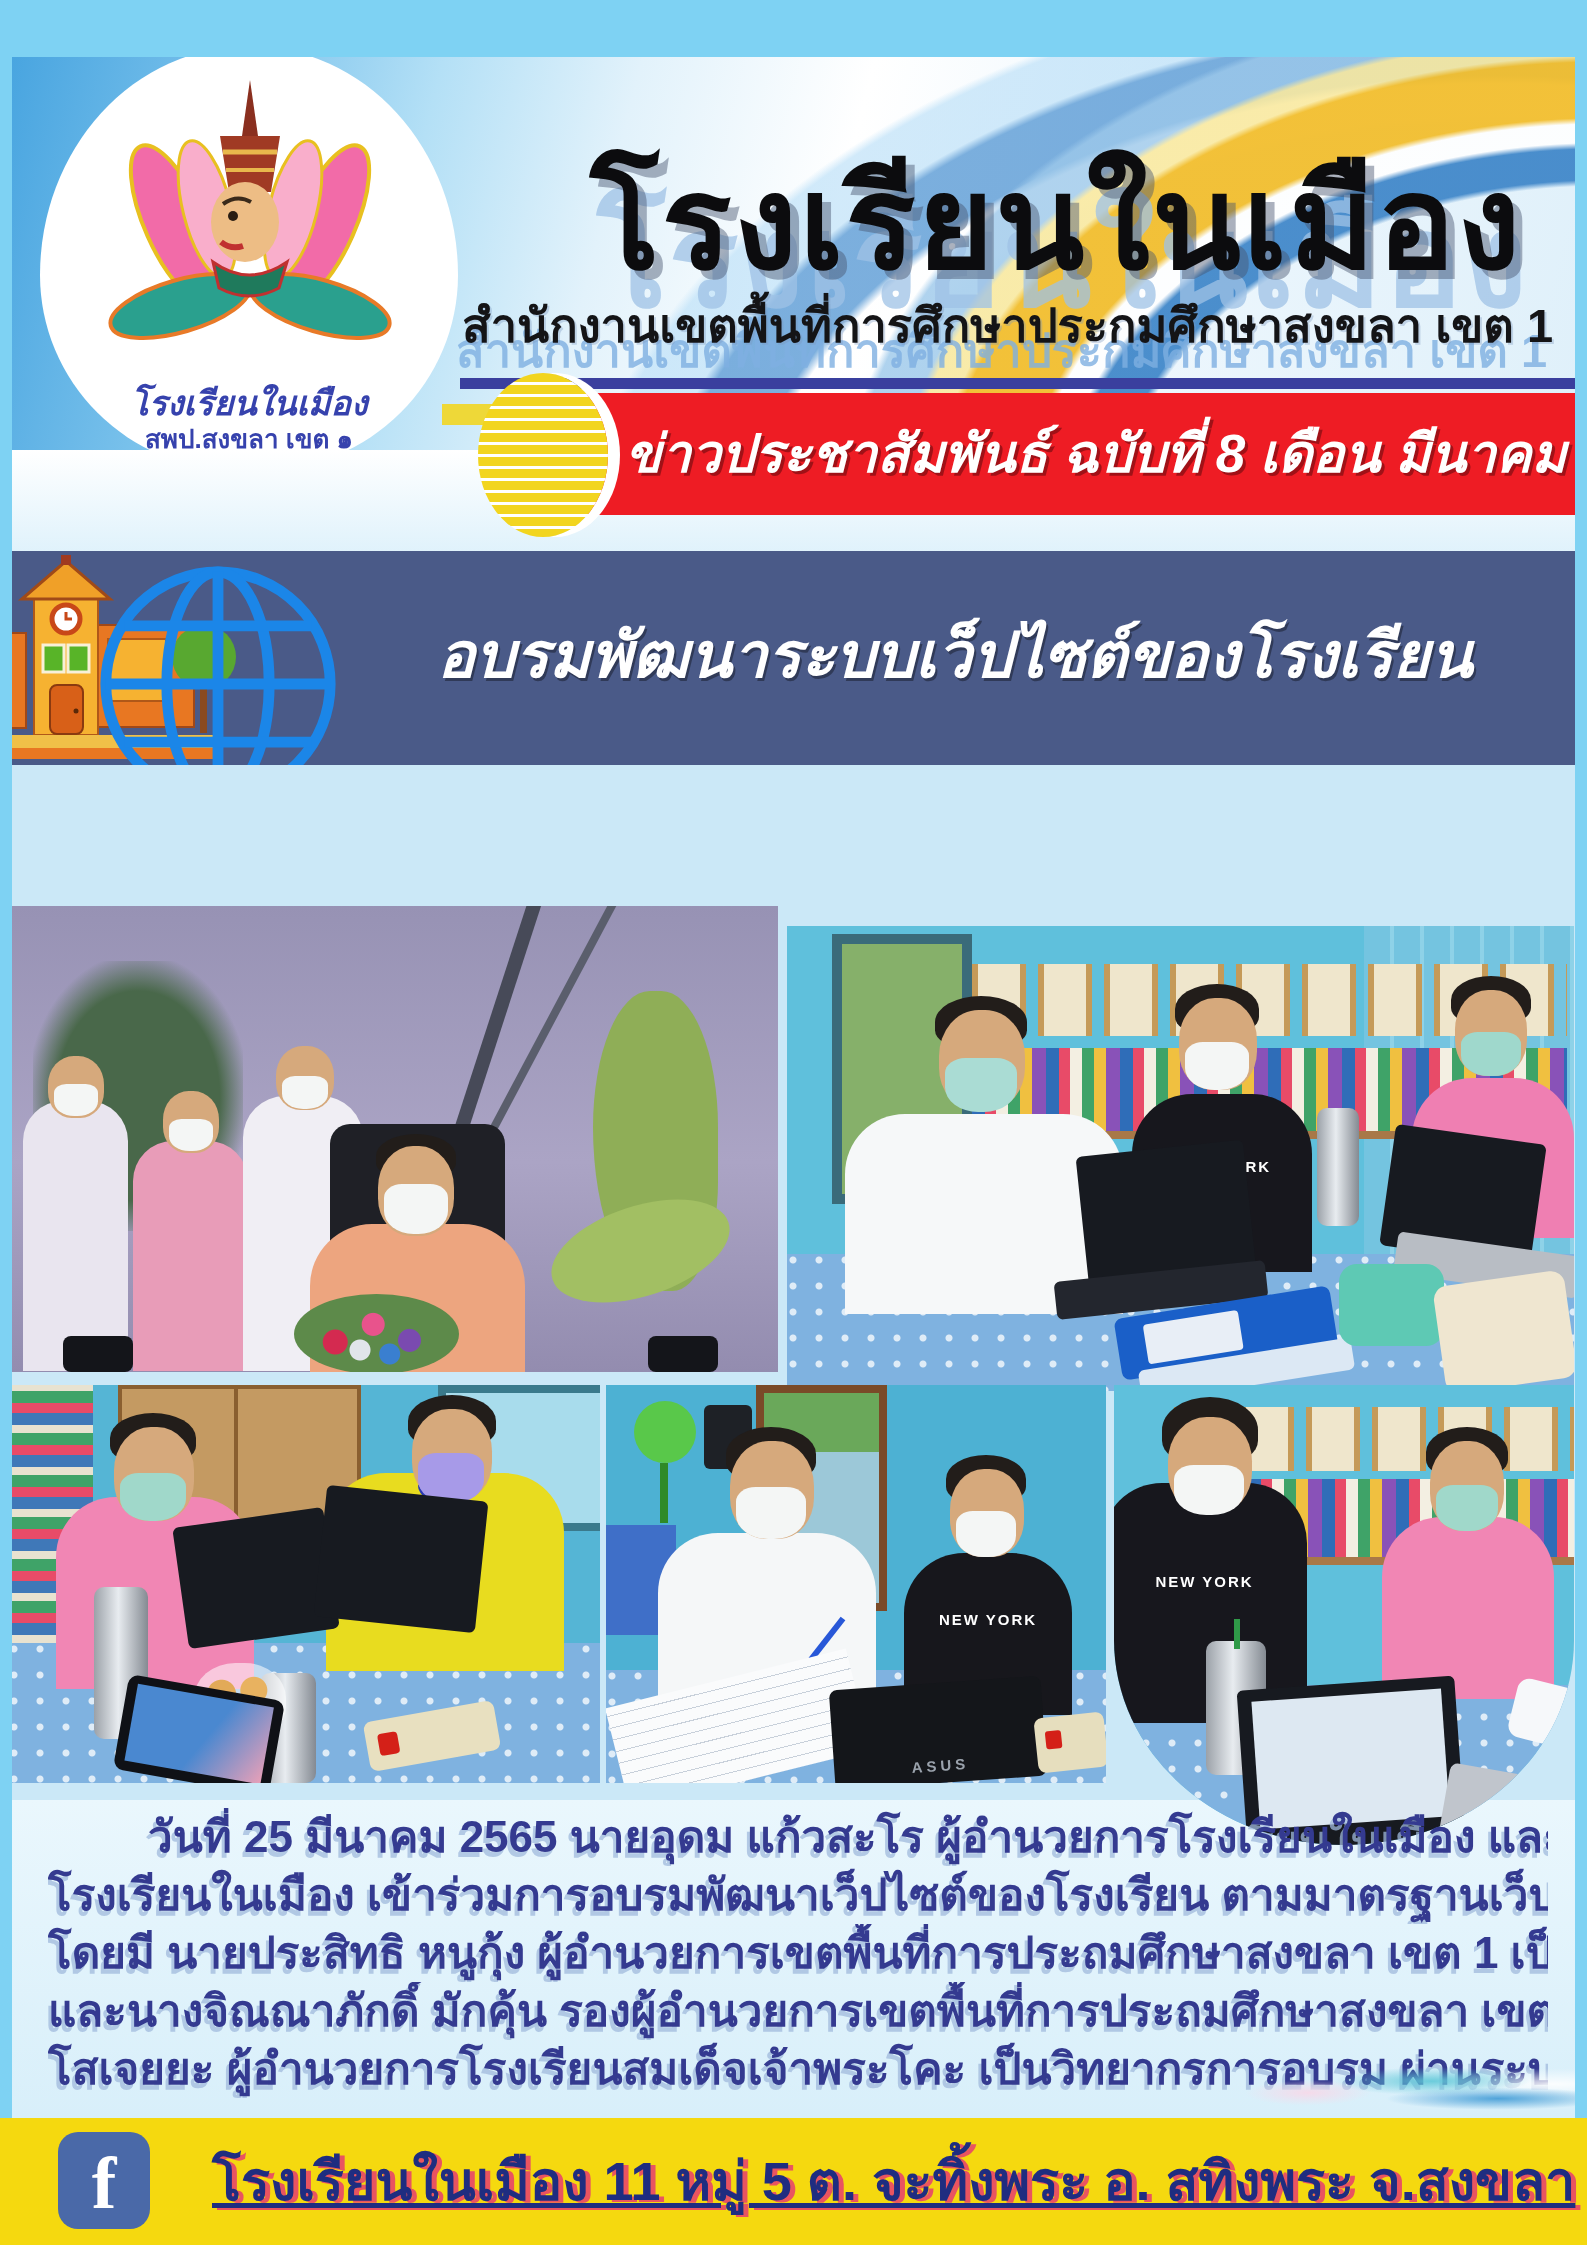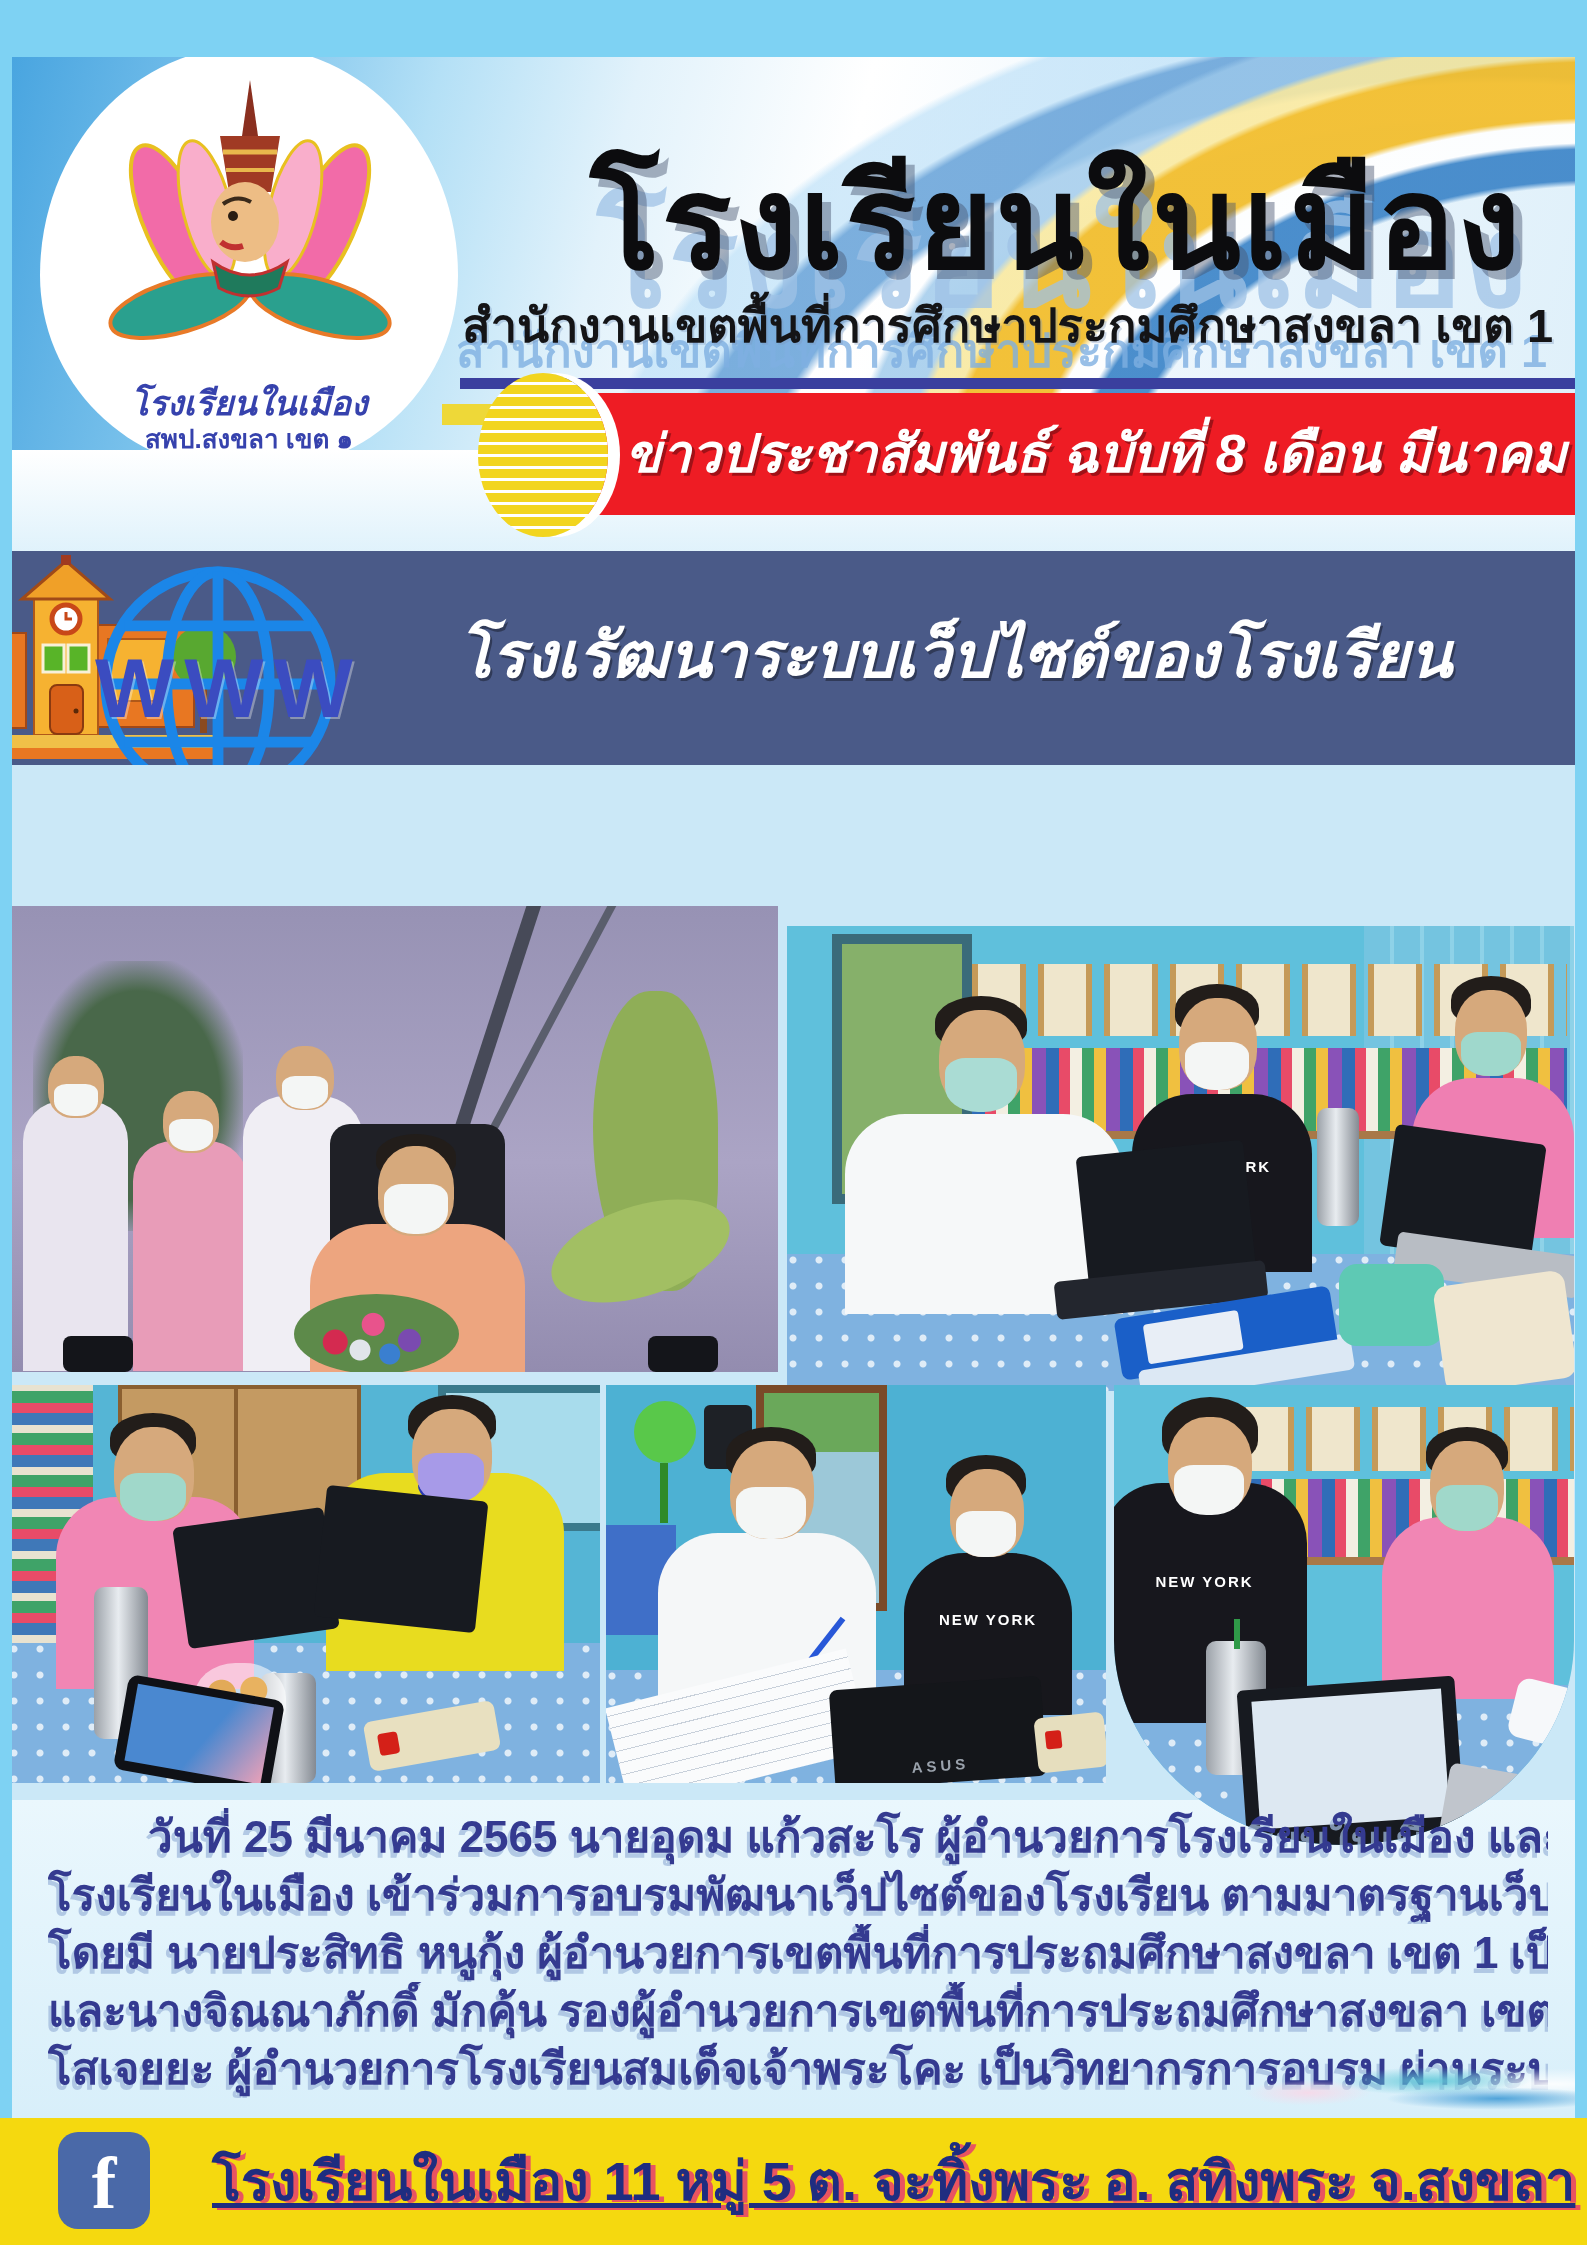--- a/index.html
+++ b/index.html
@@ -161,22 +161,21 @@
   <svg class="a globe-wrap" viewBox="0 0 250 250">
     <g fill="none" stroke="#1b86e8" stroke-width="11">
       <circle cx="125" cy="125" r="114"></circle>
       <ellipse cx="125" cy="125" rx="52" ry="114"></ellipse>
       <line x1="125" y1="11" x2="125" y2="239"></line>
       <line x1="30" y1="66" x2="220" y2="66"></line>
       <line x1="11" y1="125" x2="239" y2="125"></line>
       <line x1="30" y1="184" x2="220" y2="184"></line>
     </g>
   </svg>
-  <div class="a www-label">WWW</div>
-  <div class="a banner-title nowrap">โรงเรัฒนาระบบเว็ปไซต์ของโรงเรียน</div>
+  <div class="a banner-title nowrap">อบรมพัฒนาระบบเว็ปไซต์ของโรงเรียน</div>
 
   <div class="a zone-photos"></div>
   <div class="a zone-text"></div>
 
   <div class="a photo" style="left:8px;top:906px;width:770px;height:466px;background:linear-gradient(#9792b4,#aba4c5 55%,#938caf);">
     <div class="a" style="left:25px;top:55px;width:210px;height:270px;background:radial-gradient(ellipse,#49684a 55%,rgba(73,104,74,0) 75%);"></div>
     <div class="a" style="left:470px;top:-60px;width:14px;height:420px;background:#474a58;transform:rotate(18deg);"></div>
     <div class="a" style="left:520px;top:-40px;width:8px;height:380px;background:#5a5e6c;transform:rotate(28deg);"></div>
     <div class="a" style="left:585px;top:85px;width:125px;height:300px;background:#8fae57;border-radius:50% 50% 40% 60%;"></div>
     <div class="a" style="left:540px;top:300px;width:185px;height:90px;background:#a2bf63;border-radius:50%;transform:rotate(-18deg);"></div>

